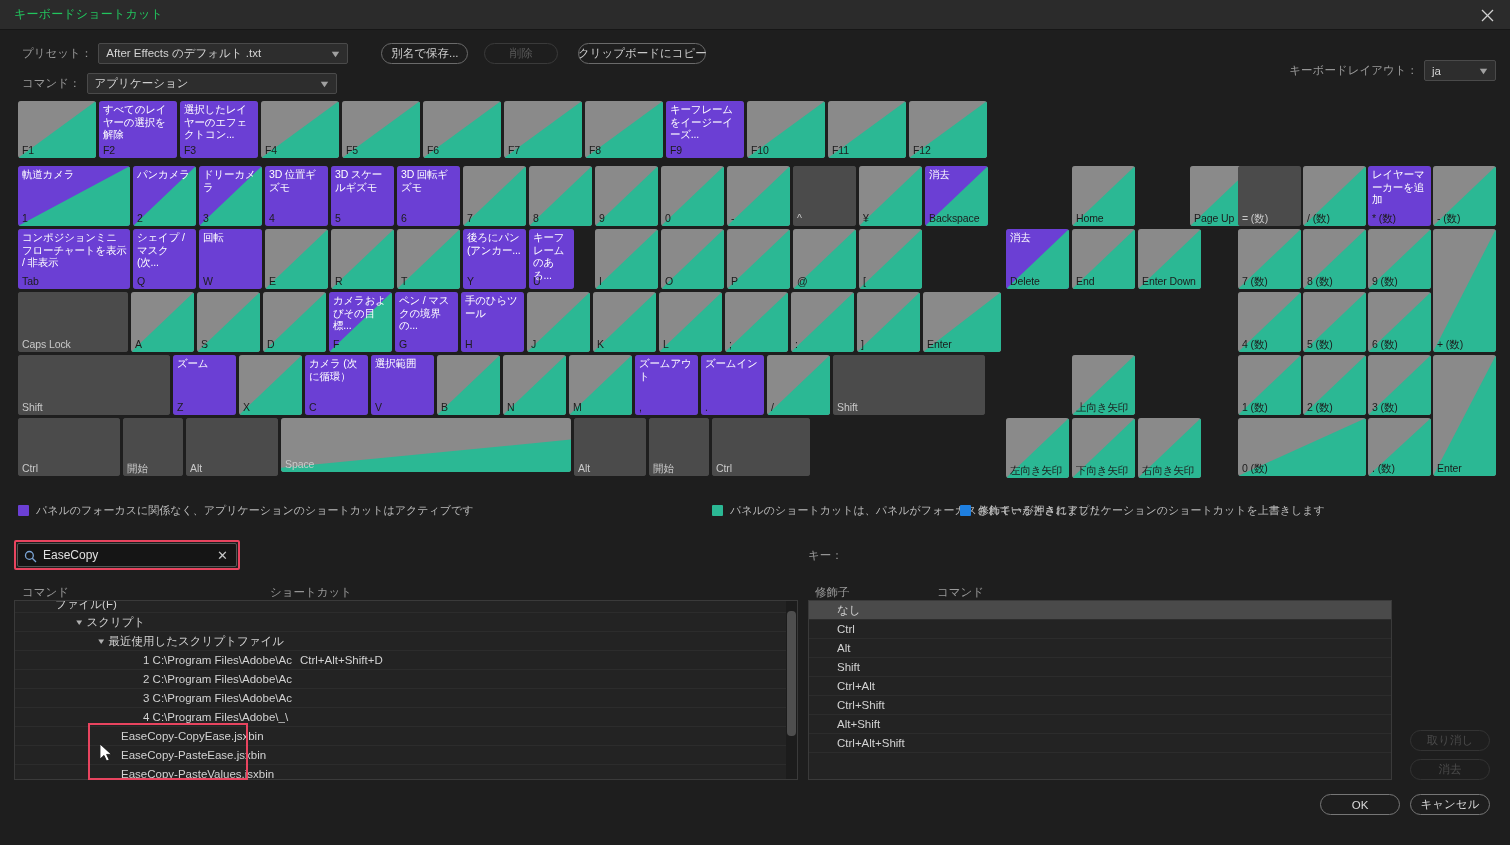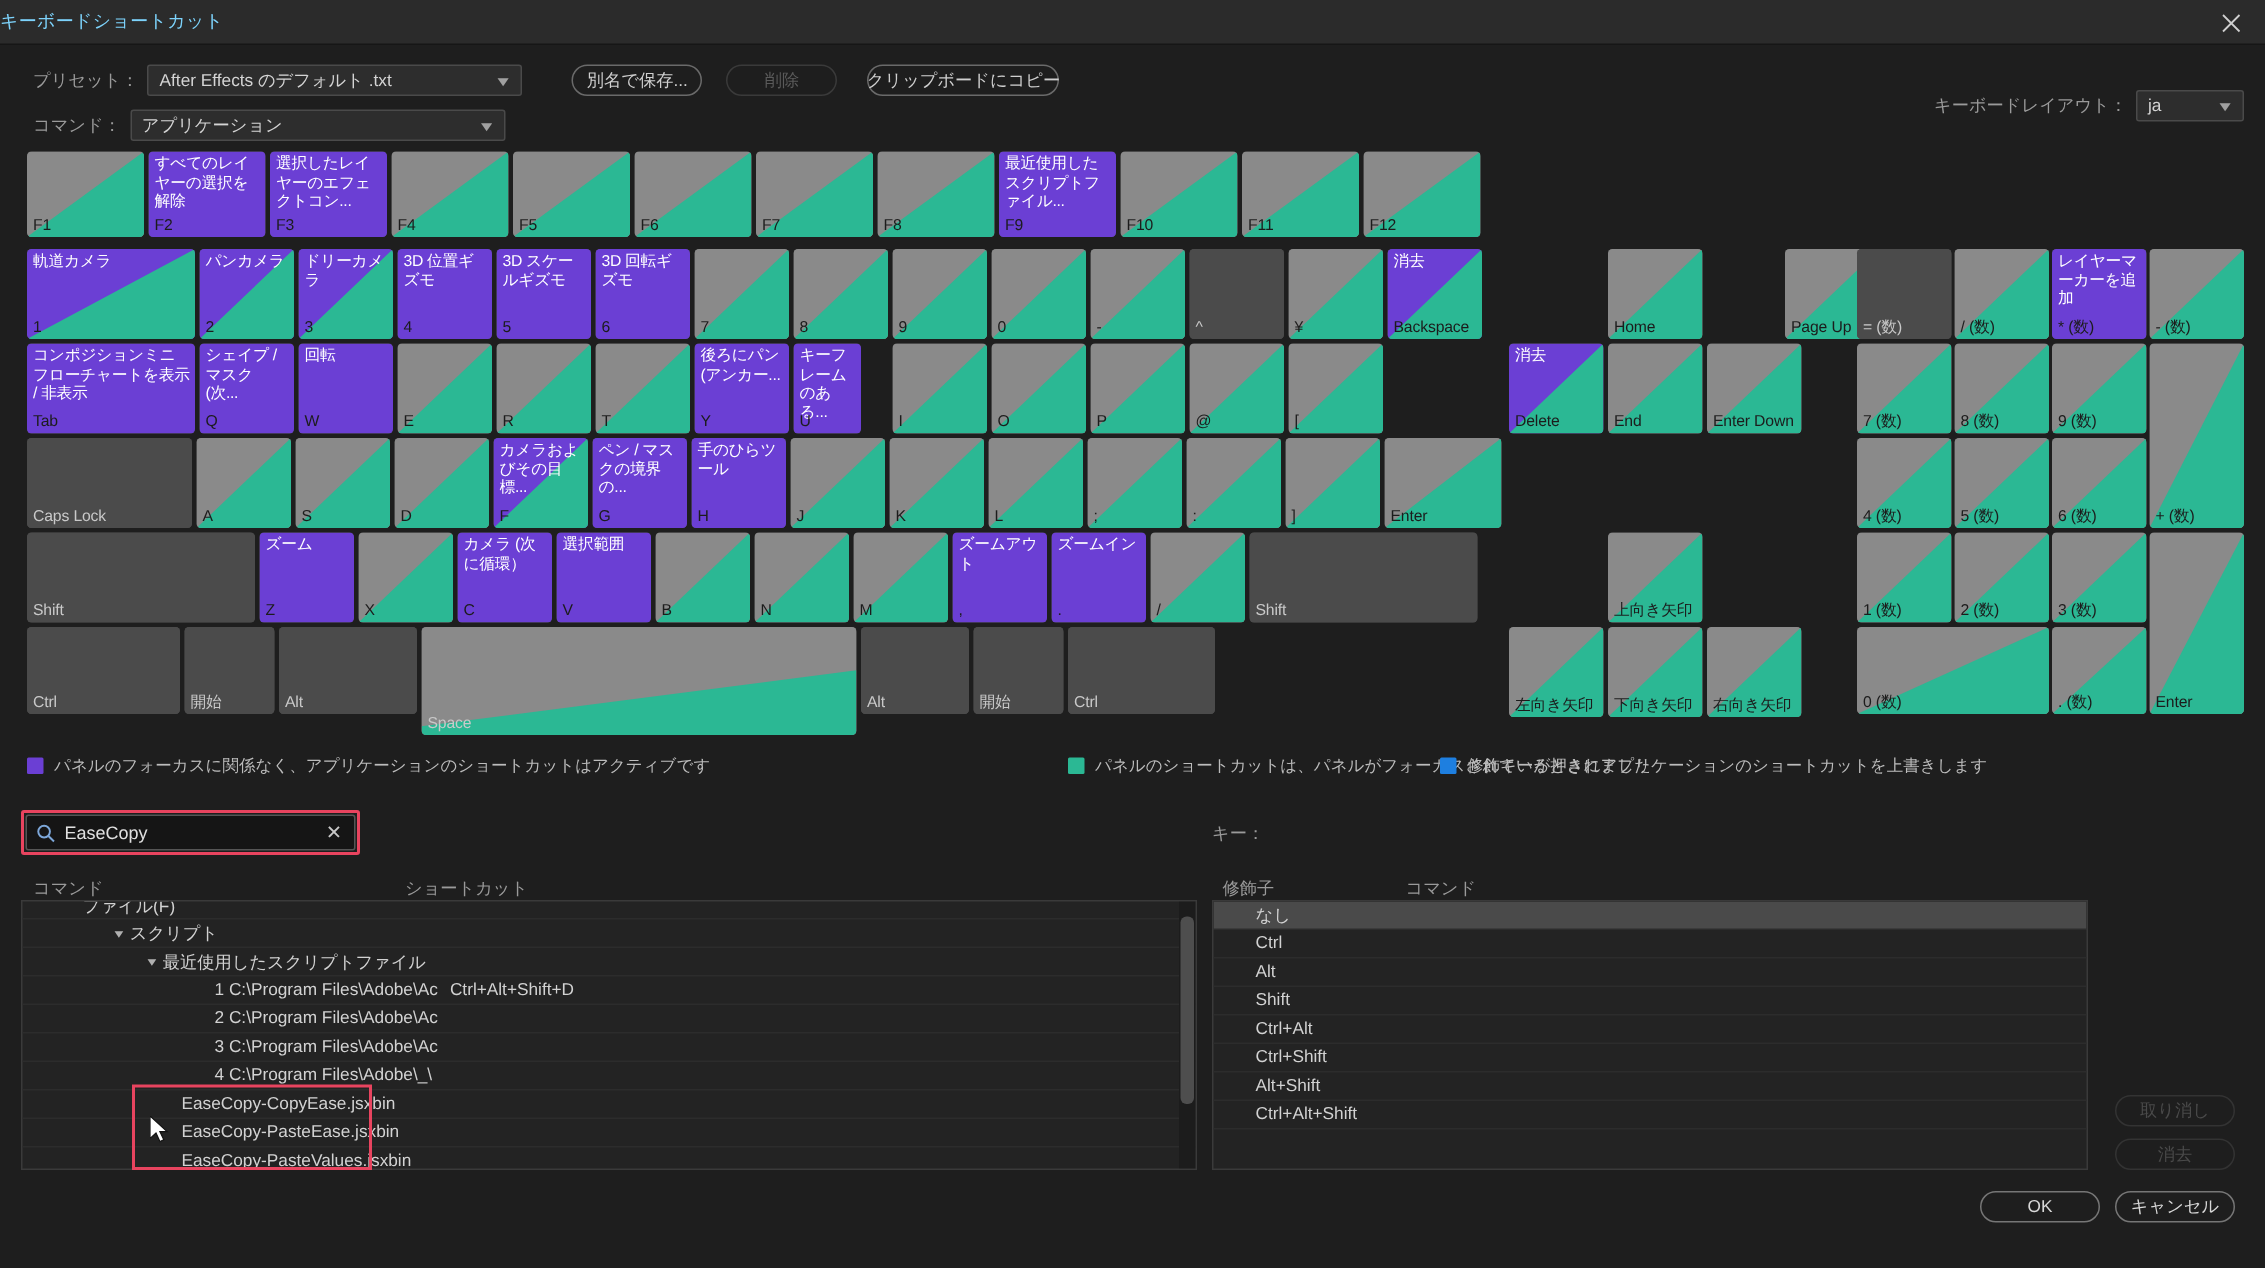--- a/index.html
+++ b/index.html
@@ -10,21 +10,21 @@
     overflow: hidden;
     color: #c8c8c8;
   }
   
   #titlebar {
     height: 30px; background: #2b2b2b;
     display: flex; align-items: center;
     border-bottom: 1px solid #161616;
     position: relative;
   }
-  #title-text { font-size: 12px; color: #7dd3fc; letter-spacing: .2px; }
+  #title-text { font-size: 12px; color: #22c55e; margin-left: 14px; letter-spacing: .2px; }
   #close-btn {
     position: absolute; right: 0; top: 0; width: 46px; height: 30px;
     display: flex; align-items: center; justify-content: center;
     color: #d0d0d0; font-size: 15px; cursor: pointer;
   }
   
   #topbar { position: relative; height: 68px; }
   .lbl { font-size: 11.5px; color: #9a9a9a; }
   #preset-row { position: absolute; left: 22px; top: 13px; display: flex; align-items: center; }
   #cmd-row    { position: absolute; left: 22px; top: 43px; display: flex; align-items: center; }
@@ -216,21 +216,21 @@
       <div class="cap">F7</div>
     </div>
     <div class="key" style="left: 585px; top: 3px; width: 78px; height: 57px;">
       <div class="tri" style="background: rgb(138, 138, 138);"><svg width="100%" height="100%" preserveAspectRatio="none" viewBox="0 0 100 100">
           <polygon points="100,0 100,100 0,100" fill="#2bb894"></polygon>
         </svg></div>
       <div class="cap">F8</div>
     </div>
     <div class="key" style="left: 666px; top: 3px; width: 78px; height: 57px;">
       <div class="tri" style="background: rgb(107, 63, 212);"></div>
-      <div class="cmd">最近使用したスクリプトファイル...</div>
+      <div class="cmd">キーフレームをイージーイーズ...</div>
       <div class="cap">F9</div>
     </div>
     <div class="key" style="left: 747px; top: 3px; width: 78px; height: 57px;">
       <div class="tri" style="background: rgb(138, 138, 138);"><svg width="100%" height="100%" preserveAspectRatio="none" viewBox="0 0 100 100">
           <polygon points="100,0 100,100 0,100" fill="#2bb894"></polygon>
         </svg></div>
       <div class="cap">F10</div>
     </div>
     <div class="key" style="left: 828px; top: 3px; width: 78px; height: 57px;">
       <div class="tri" style="background: rgb(138, 138, 138);"><svg width="100%" height="100%" preserveAspectRatio="none" viewBox="0 0 100 100">
@@ -549,21 +549,21 @@
       <div class="cap" style="color: rgb(201, 201, 201);">Ctrl</div>
     </div>
     <div class="key dark" style="left: 123px; top: 320px; width: 60px; height: 58px;">
       <div class="tri" style="background: rgb(75, 75, 75);"></div>
       <div class="cap" style="color: rgb(201, 201, 201);">開始</div>
     </div>
     <div class="key dark" style="left: 186px; top: 320px; width: 92px; height: 58px;">
       <div class="tri" style="background: rgb(75, 75, 75);"></div>
       <div class="cap" style="color: rgb(201, 201, 201);">Alt</div>
     </div>
-    <div class="key dark" style="left: 281px; top: 320px; width: 290px; height: 72px;">
+    <div class="key dark" style="left: 281px; top: 320px; width: 290px; height: 54px;">
       <div class="tri" style="background: rgb(138, 138, 138);"><svg width="100%" height="100%" preserveAspectRatio="none" viewBox="0 0 100 100">
           <polygon points="100,40 100,100 0,100 0,92" fill="#2bb894"></polygon>
         </svg></div>
       <div class="cap" style="color: rgb(201, 201, 201);">Space</div>
     </div>
     <div class="key dark" style="left: 574px; top: 320px; width: 72px; height: 58px;">
       <div class="tri" style="background: rgb(75, 75, 75);"></div>
       <div class="cap" style="color: rgb(201, 201, 201);">Alt</div>
     </div>
     <div class="key dark" style="left: 649px; top: 320px; width: 60px; height: 58px;">

